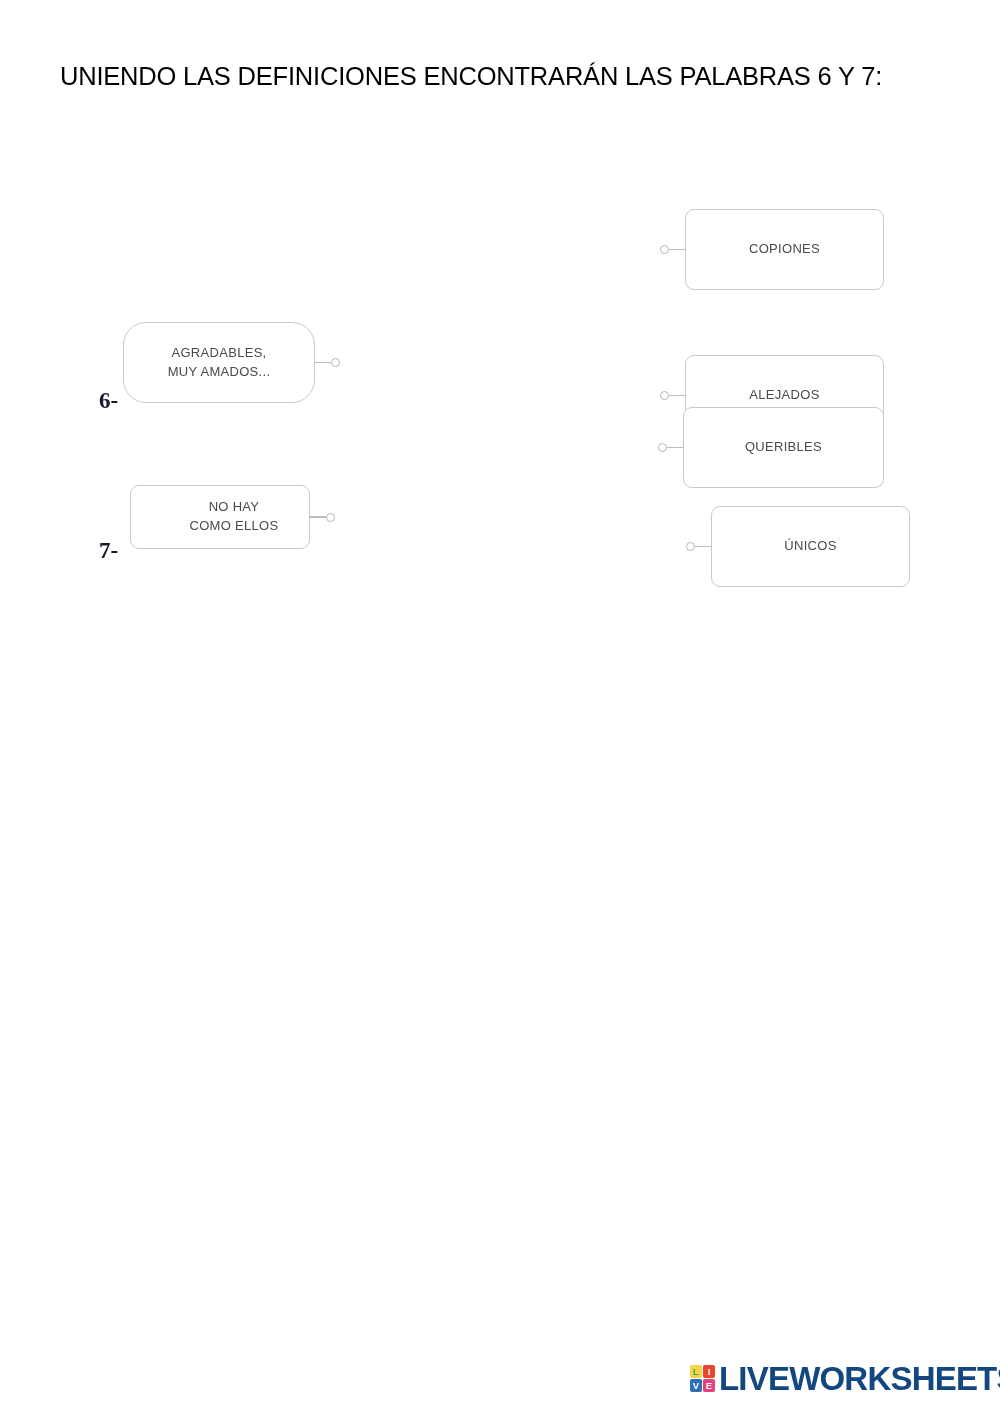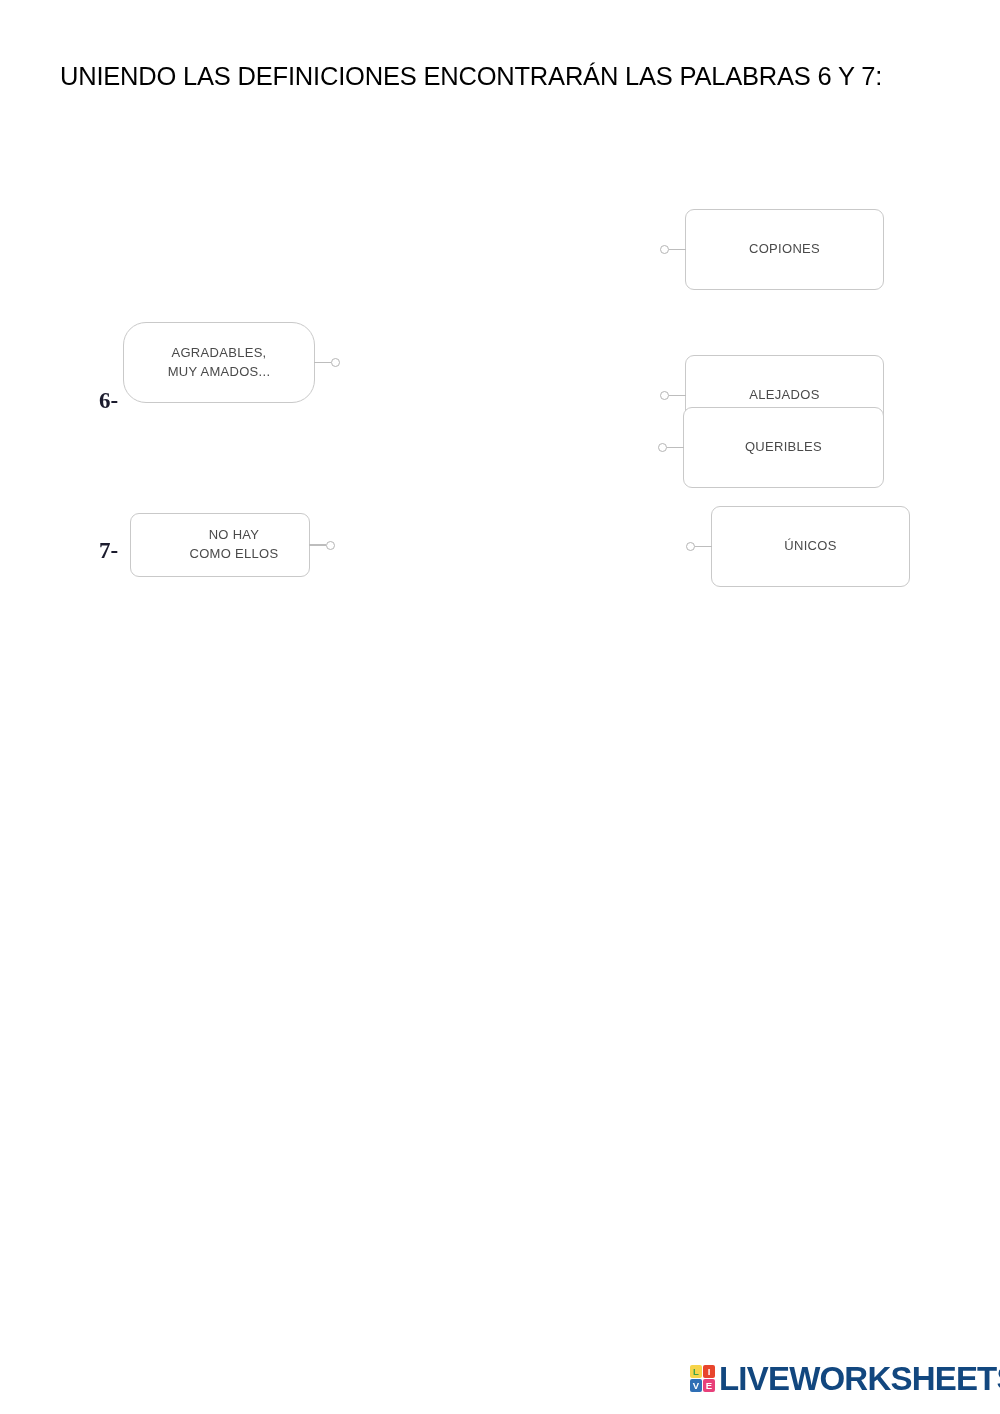--- a/index.html
+++ b/index.html
@@ -153,21 +153,21 @@
     <div class="card" style="left:123px; top:322px; width:192px; height:81px;border-radius:23px;">
       <div class="card-text">AGRADABLES,
 MUY AMADOS...</div>
       <div class="connector right">
         <div class="stem"></div>
         <div class="dot"></div>
       </div>
     </div>
     <div class="num-label" style="left:99px; top:388px;">6-</div>
 
-    <div class="card" style="left:130px; top:513px; width:180px; height:64px;padding-left:28px;">
+    <div class="card" style="left:130px; top:485px; width:180px; height:64px;padding-left:28px;">
       <div class="card-text">NO HAY
 COMO ELLOS</div>
       <div class="connector right">
         <div class="stem"></div>
         <div class="dot"></div>
       </div>
     </div>
     <div class="num-label" style="left:99px; top:538px;">7-</div>
 
     <div class="card" style="left:685px; top:209px; width:199px; height:81px;">

